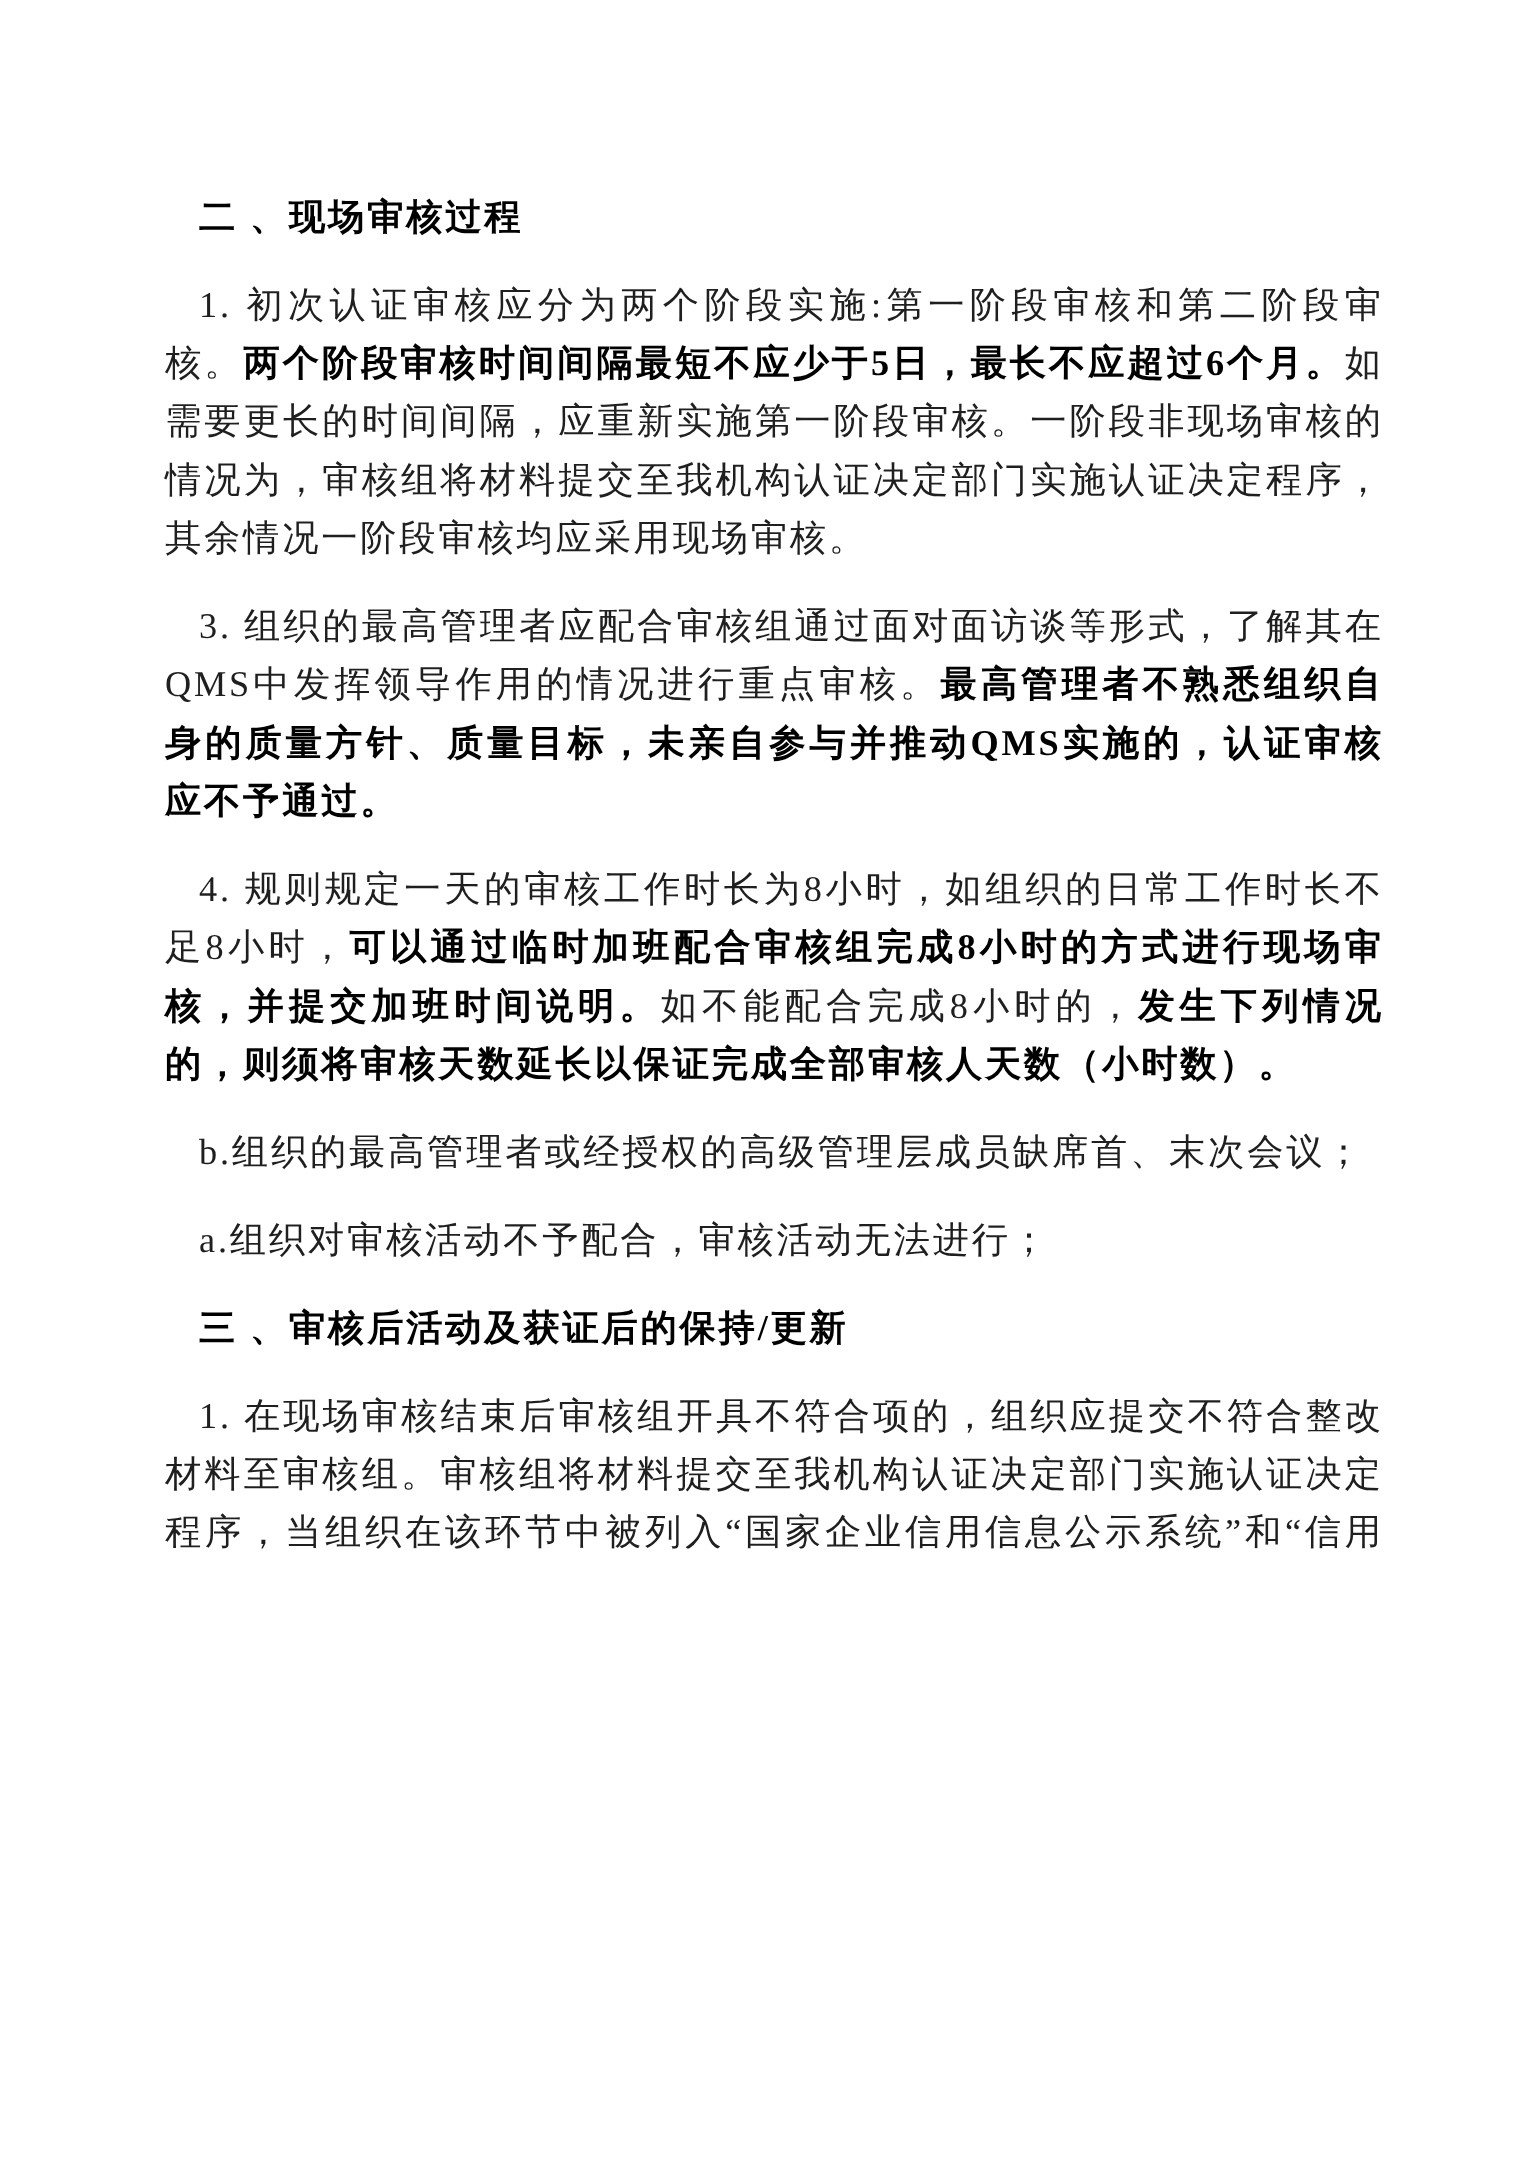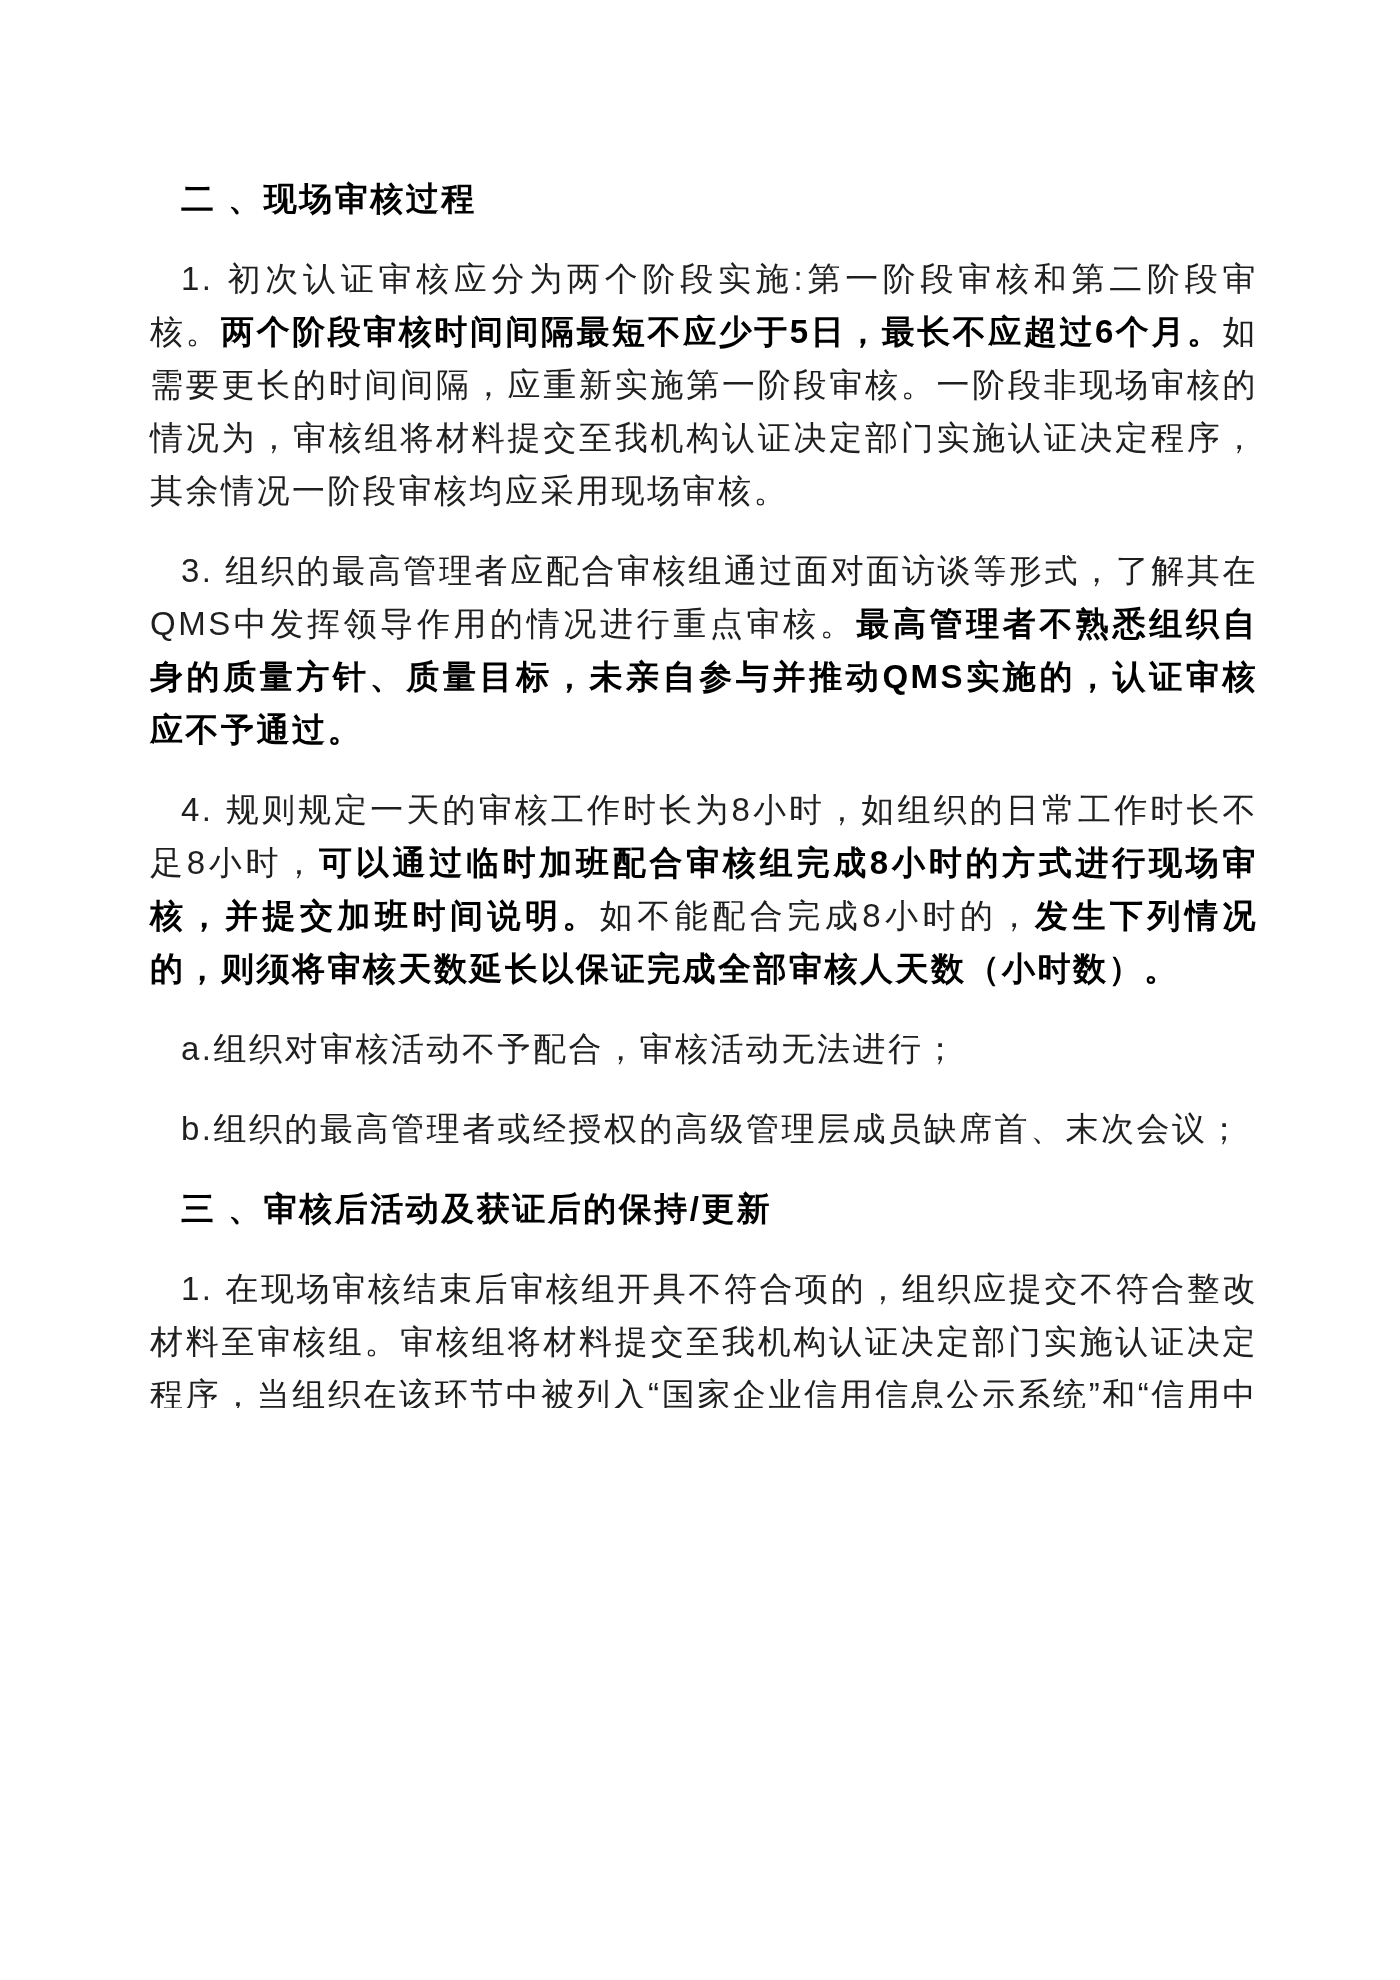--- a/index.html
+++ b/index.html
@@ -7,21 +7,21 @@
     padding: 0;
     background: #ffffff;
   }
   .page {
     position: relative;
     width: 1400px;
     height: 1408px;
     box-sizing: border-box;
     background: #ffffff;
     padding: 172px 142px 0 150px;
-    font-family: Liberation Sans, sans-serif;
+    font-family: Liberation Serif, serif;
     overflow: hidden;
   }
   .para {
     margin: 0 0 27px 0;
     font-size: 33px;
     line-height: 53px;
     color: #1f1f1f;
     text-align: justify;
     text-indent: 31px;
     letter-spacing: 2.5px;
@@ -45,23 +45,23 @@
   <p class="para heading"><span class="b">二 、现场审核过程</span></p>
 
   <p class="para"><span>1.  初次认证审核应分为两个阶段实施:第一阶段审核和第二阶段审核。</span><span class="b">两个阶段审核时间间隔最短不应少于5日，最长不应超过6个月。</span><span>如需要更长的时间间隔，应重新实施第一阶段审核。一阶段非现场审核的情况为，审核组将材料提交至我机构认证决定部门实施认证决定程序，其余情况一阶段审核均应采用现场审核。</span></p>
 
 
   <p class="para"><span>3.  组织的最高管理者应配合审核组通过面对面访谈等形式，了解其在QMS中发挥领导作用的情况进行重点审核。</span><span class="b">最高管理者不熟悉组织自身的质量方针、质量目标，未亲自参与并推动QMS实施的，认证审核应不予通过。</span></p>
 
   <p class="para"><span>4. 规则规定一天的审核工作时长为8小时，如组织的日常工作时长不足8小时，</span><span class="b">可以通过临时加班配合审核组完成8小时的方式进行现场审核，并提交加班时间说明。</span><span>如不能配合完成8小时的，</span><span class="b">发生下列情况的，则须将审核天数延长以保证完成全部审核人天数（小时数）。</span></p>
 
 
+  <p class="para"><span>b.组织的最高管理者或经授权的高级管理层成员缺席首、末次会议；</span></p>
+
   <p class="para"><span>a.组织对审核活动不予配合，审核活动无法进行；</span></p>
-
-  <p class="para"><span>b.组织的最高管理者或经授权的高级管理层成员缺席首、末次会议；</span></p>
 
 
 
   <p class="para heading"><span class="b">三 、审核后活动及获证后的保持/更新</span></p>
 
   <p class="para"><span>1.  在现场审核结束后审核组开具不符合项的，组织应提交不符合整改材料至审核组。审核组将材料提交至我机构认证决定部门实施认证决定程序，当组织在该环节中被列入“国家企业信用信息公示系统”和“信用中国”发布的严重违法失信名单时，认证机构将不得向组织颁发认证证书，由此导致的风险由组织承担。</span></p>
 
 </div>
 
 </body></html>

